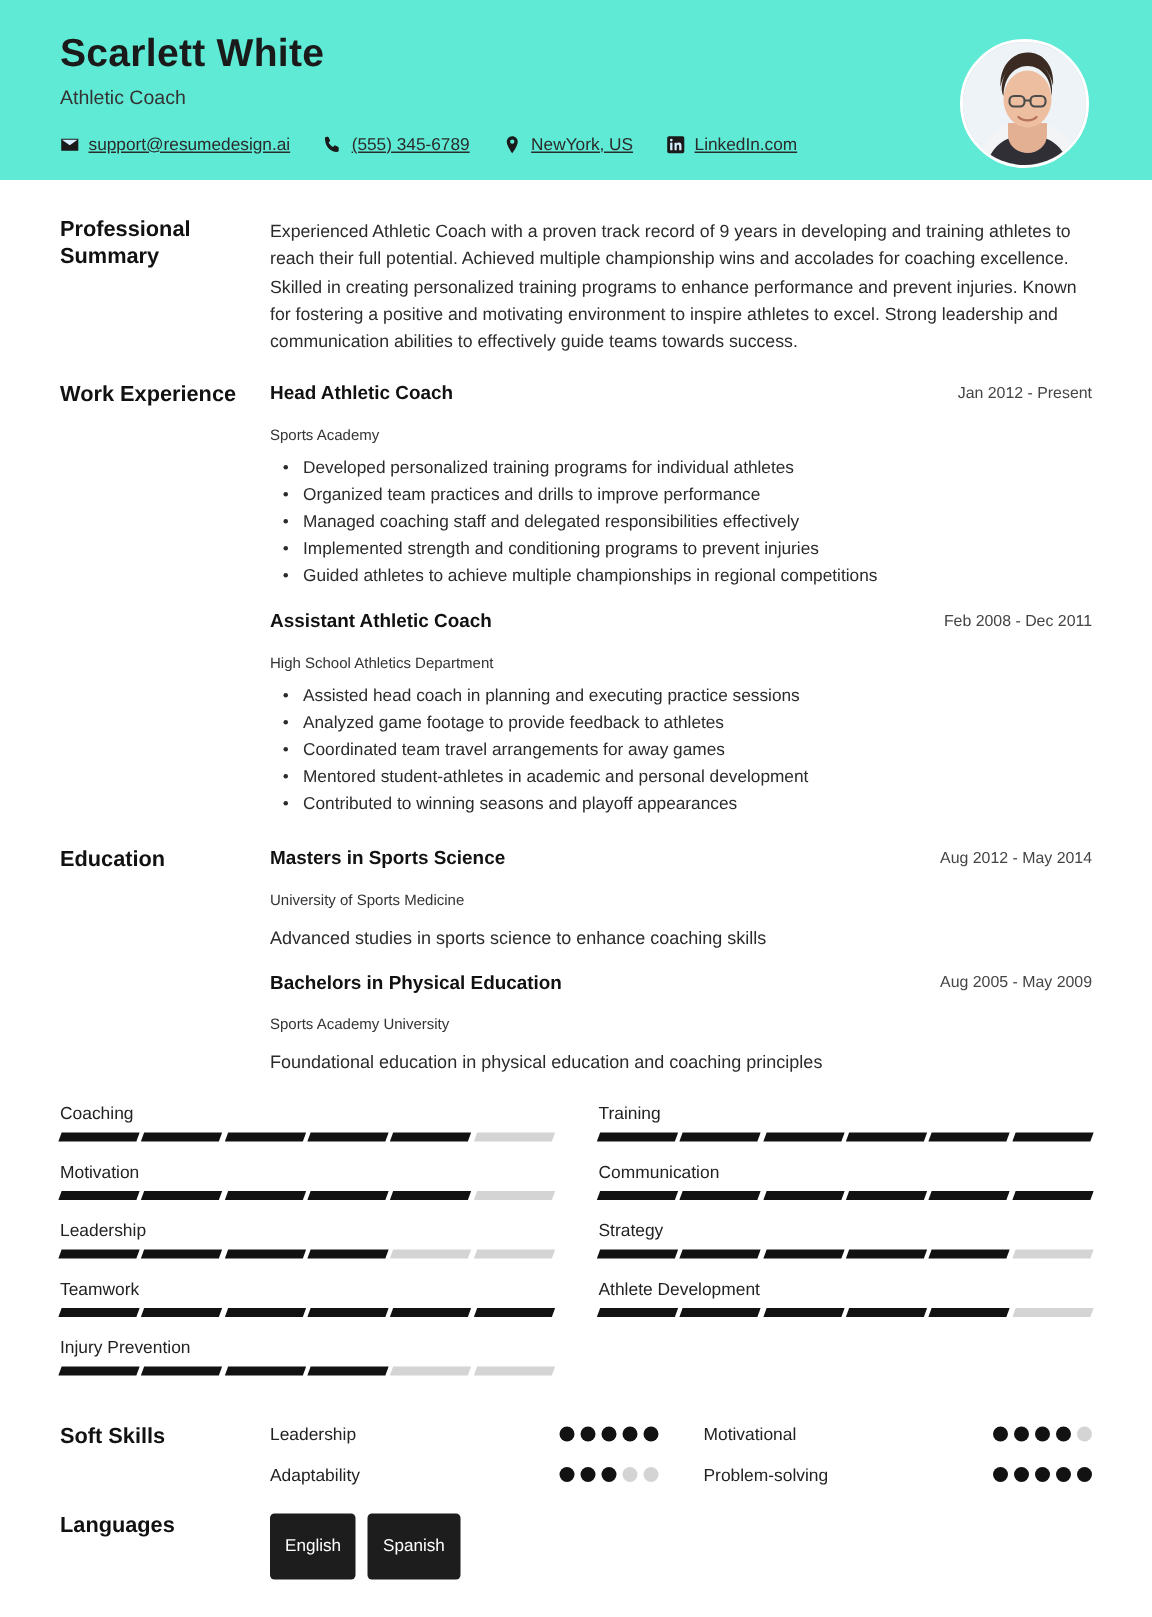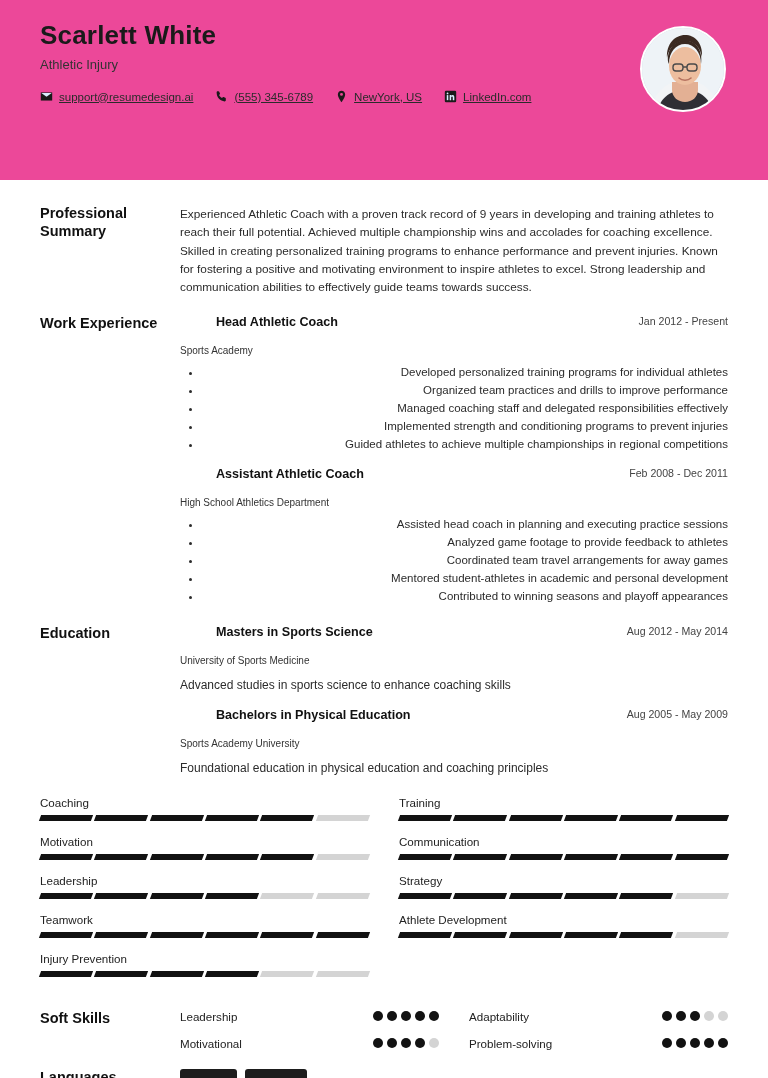--- a/index.html
+++ b/index.html
@@ -8,24 +8,24 @@
     width: 768px;
     height: 1078px;
     background: #ffffff;
     font-family: "Liberation Sans", sans-serif;
     color: #1a1a1a;
     overflow: hidden;
   }
 
   
   .header {
-    background: #ec4899;
+    background: #5eead4;
     padding: 20px 40px 18px 40px;
     position: relative;
-    height: 180px;
+    height: 120px;
   }
   .name {
     font-size: 26px;
     font-weight: bold;
     letter-spacing: 0.2px;
     color: #1a1a1a;
     margin: 0 0 6px 0;
   }
   .role {
     font-size: 13px;
@@ -87,43 +87,41 @@
     line-height: 1.55;
     color: #2b2b2b;
   }
 
   
   .entry { margin-bottom: 14px; }
   .entry:last-child { margin-bottom: 0; }
   .entry-head {
     display: flex;
     justify-content: space-between;
-    align-items: flex-start;
-    margin-left: 36px;
+    align-items: center;
   }
   .entry-title {
     font-size: 12.6px;
     font-weight: bold;
     color: #111111;
   }
   .entry-date {
     font-size: 10.6px;
     color: #444444;
     white-space: nowrap;
     padding-left: 12px;
   }
   .entry-sub {
     font-size: 10px;
     color: #333333;
     margin-top: 16px;
   }
   .bullets {
     margin: 8px 0 0 0;
     padding-left: 22px;
-    text-align: right;
   }
   .bullets li {
     font-size: 11.5px;
     line-height: 1.55;
     color: #2b2b2b;
   }
   .entry-desc {
     font-size: 12px;
     color: #2b2b2b;
     margin-top: 10px;
@@ -188,21 +186,21 @@
     font-size: 11.4px;
     padding: 16px 10px;
     border-radius: 3px;
   }
 </style>
 </head>
 <body>
 
 <div class="header">
   <div class="name">Scarlett White</div>
-  <div class="role">Athletic Injury</div>
+  <div class="role">Athletic Coach</div>
 
   <div class="contact-row">
     <div class="contact-item">
       <span>
         <svg width="13" height="13" viewBox="0 0 16 16">
             <path fill="#1a1a1a" d="M1 3h14v10H1z"></path>
             <path fill="#d9eeff" d="M1.6 3.8L8 8.4l6.4-4.6H1.6z"></path>
           </svg>
       </span>
       <span>support@resumedesign.ai</span>
@@ -432,36 +430,36 @@
             <div class="soft-name">Leadership</div>
             <div class="dots">
               <div class="dot on"></div>
               <div class="dot on"></div>
               <div class="dot on"></div>
               <div class="dot on"></div>
               <div class="dot on"></div>
             </div>
           </div>
           <div class="soft">
+            <div class="soft-name">Motivational</div>
+            <div class="dots">
+              <div class="dot on"></div>
+              <div class="dot on"></div>
+              <div class="dot on"></div>
+              <div class="dot on"></div>
+              <div class="dot"></div>
+            </div>
+          </div>
+          <div class="soft">
             <div class="soft-name">Adaptability</div>
             <div class="dots">
               <div class="dot on"></div>
               <div class="dot on"></div>
               <div class="dot on"></div>
               <div class="dot"></div>
-              <div class="dot"></div>
-            </div>
-          </div>
-          <div class="soft">
-            <div class="soft-name">Motivational</div>
-            <div class="dots">
-              <div class="dot on"></div>
-              <div class="dot on"></div>
-              <div class="dot on"></div>
-              <div class="dot on"></div>
               <div class="dot"></div>
             </div>
           </div>
           <div class="soft">
             <div class="soft-name">Problem-solving</div>
             <div class="dots">
               <div class="dot on"></div>
               <div class="dot on"></div>
               <div class="dot on"></div>
               <div class="dot on"></div>

